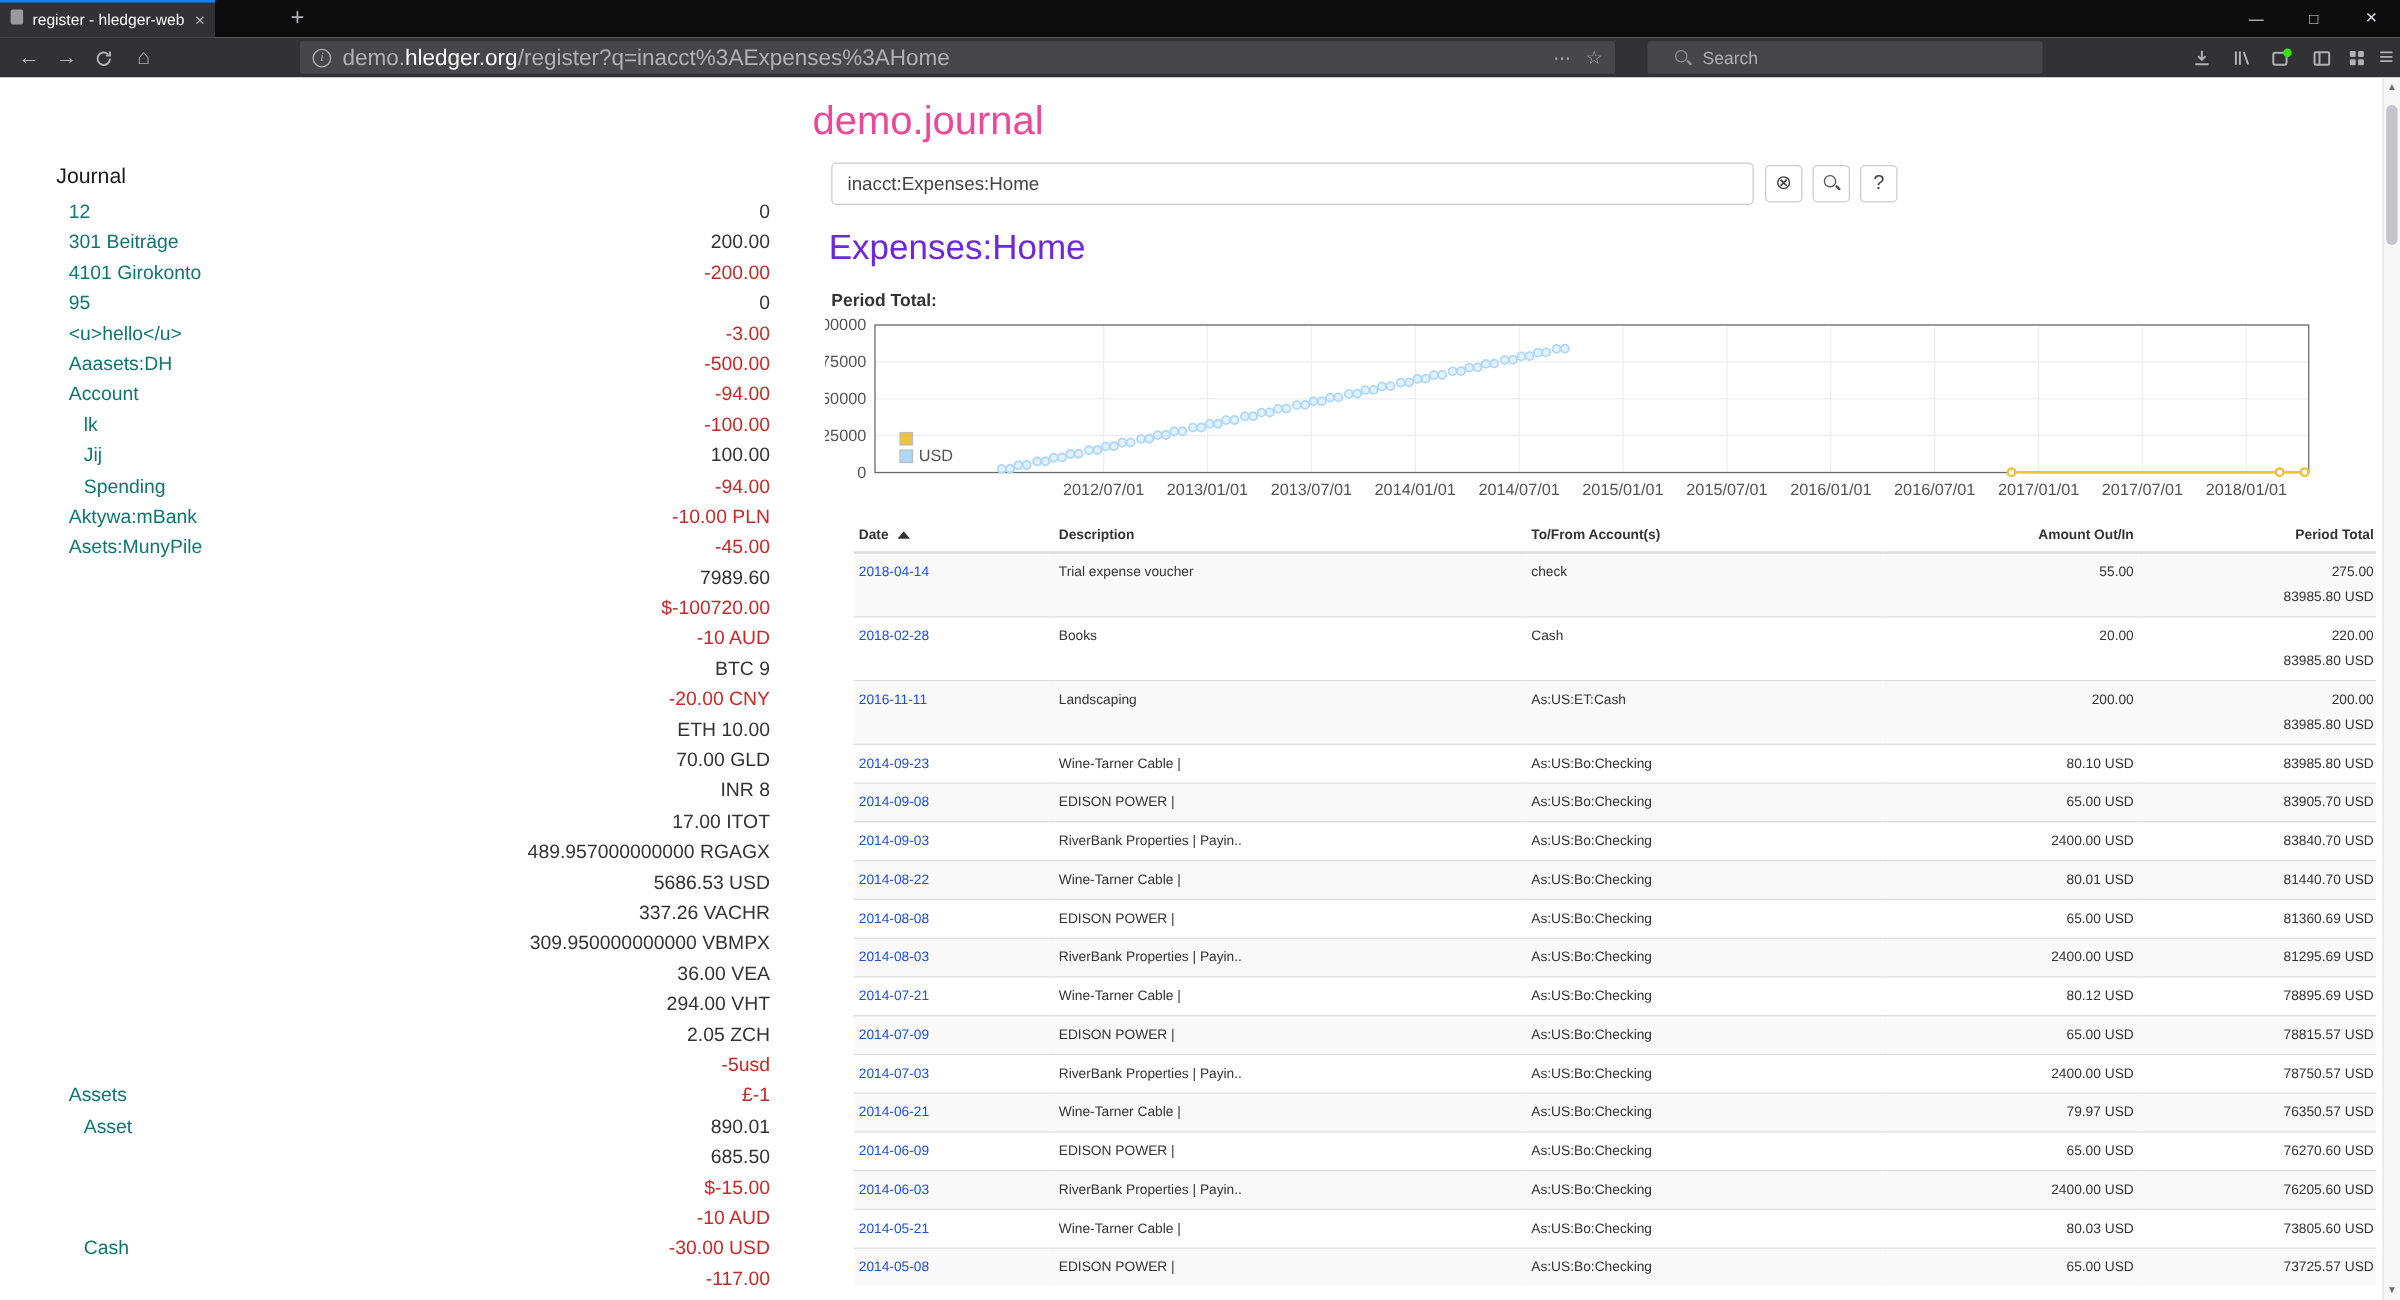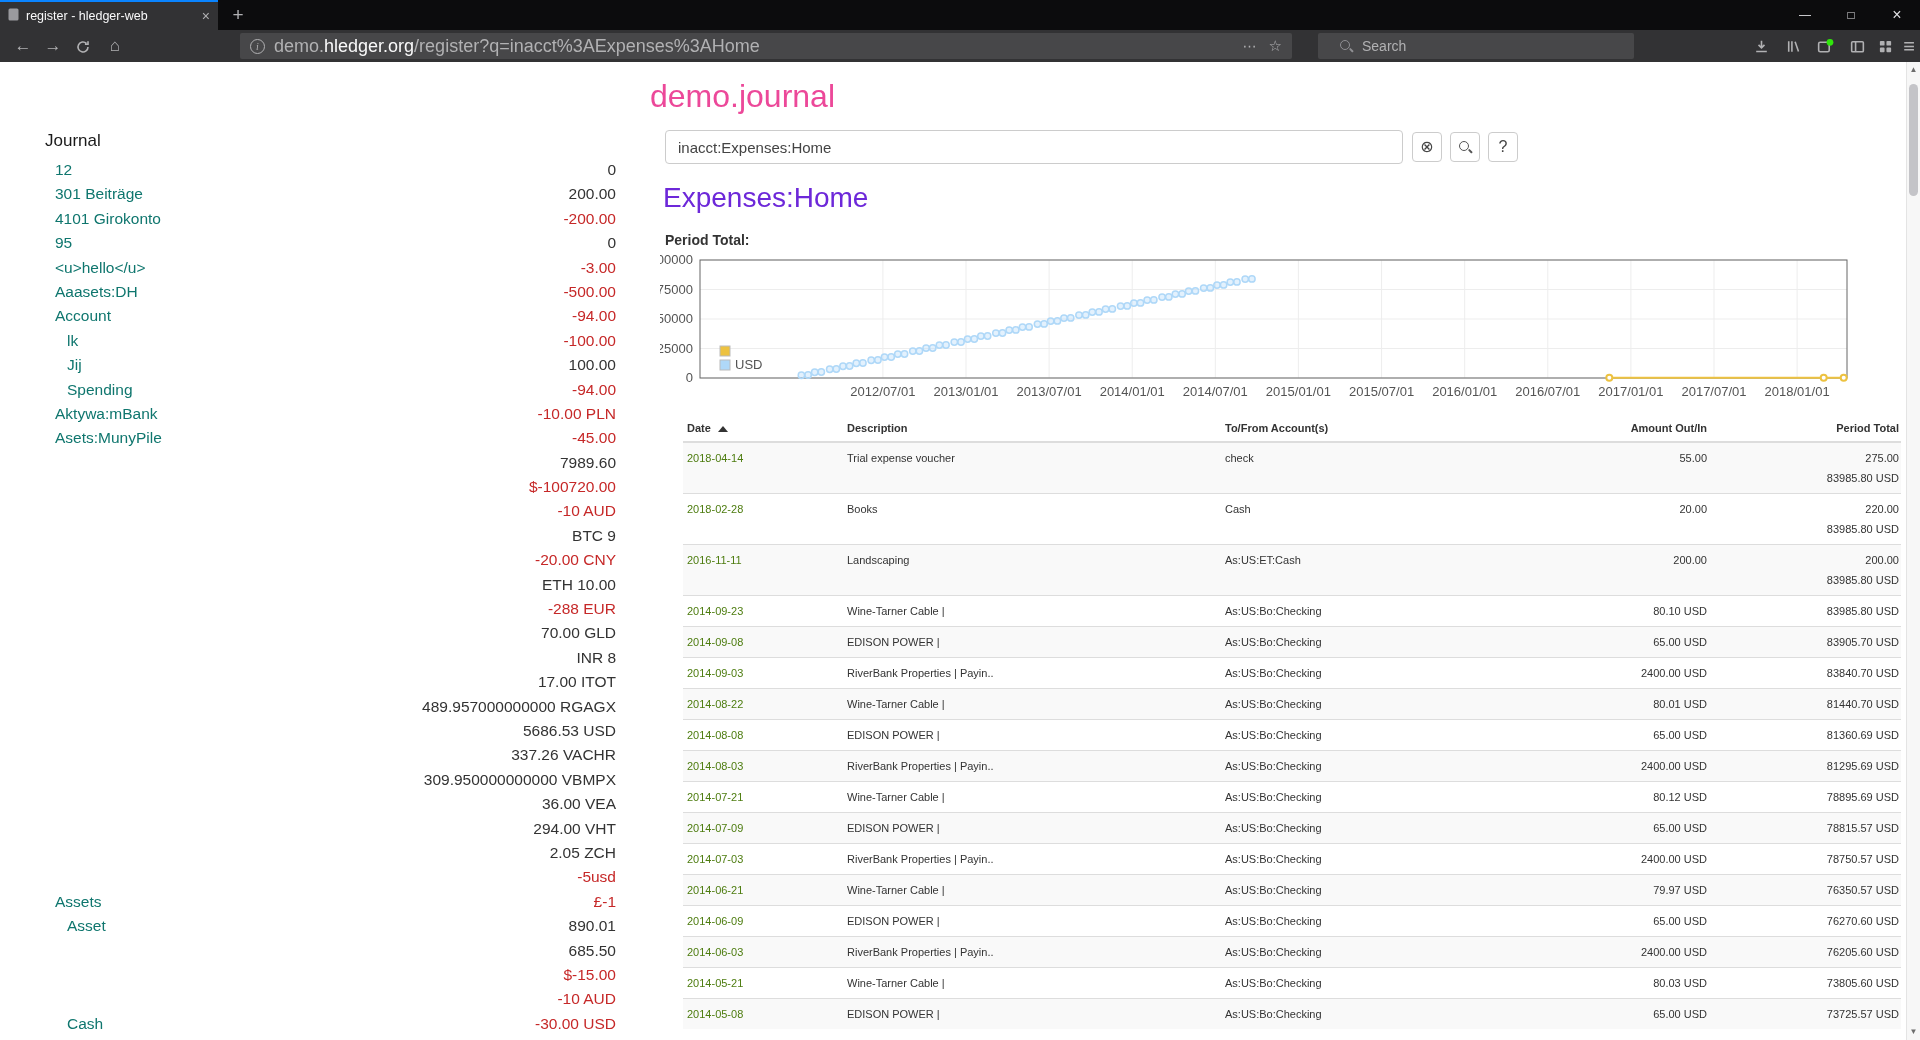--- a/index.html
+++ b/index.html
@@ -1,21 +1,21 @@
 <!DOCTYPE html>
 <html><head>
 <meta charset="utf-8">
 <style>
   * { margin:0; padding:0; box-sizing:border-box; }
   html,body { width:1920px; height:1040px; overflow:hidden; background:#fff;
               font-family:"Liberation Sans", sans-serif; }
 
   
   .tabbar { position:absolute; top:0; left:0; width:1920px; height:30px; background:#0c0c0d; }
-  .tab { position:absolute; left:0; top:0; width:218px; height:30px; background:#323234;
+  .tab { position:absolute; left:0; top:0; width:172px; height:30px; background:#323234;
          border-top:2px solid #0a84ff; display:flex; align-items:center; padding:0 8px; gap:7px; }
   .tab-title { color:#f9f9fa; font-size:12.5px; flex:1; white-space:nowrap; overflow:hidden; }
   .tab-close { color:#b1b1b3; font-size:14px; cursor:default; }
   .newtab { position:absolute; left:224px; top:1px; width:28px; height:28px; color:#b1b1b3;
             font-size:19px; text-align:center; line-height:28px; }
   .win-controls { position:absolute; right:0; top:0; height:30px; display:flex; }
   .win-btn { width:46px; text-align:center; line-height:30px; color:#dfdfe2; font-size:12px; }
   .win-btn.close { font-size:16px; }
 
   .navbar { position:absolute; top:30px; left:0; width:1920px; height:32px; background:#323234; }
@@ -70,21 +70,21 @@
 
   table.register { position:absolute; left:683px; top:356px; width:1218px; border-collapse:collapse;
                    font-size:11px; table-layout:fixed; color:#333; }
   table.register th { text-align:left; font-weight:bold; border-bottom:2px solid #ddd;
                       padding:4px 4px 7px 4px; }
   table.register td { border-top:1px solid #ddd; padding:5px 4px; vertical-align:top; line-height:20px; }
   table.register .c-desc { padding-left:8px; }
   table.register .c-amt, table.register .c-per { text-align:right; }
   table.register .c-per { padding-right:2px; }
   tbody tr:nth-child(odd) { background:#f9f9f9; }
-  a.datelink { color:#4d7c0f; text-decoration:none; }
+  a.datelink { color:#1d4ed8; text-decoration:none; }
   .caret-up { display:inline-block; width:0; height:0; border-left:5px solid transparent;
               border-right:5px solid transparent; border-bottom:6px solid #333; margin-left:7px; }
 
   
   .scrollbar { position:absolute; right:0; top:62px; width:14px; height:978px; background:#f7f7f7;
                border-left:1px solid #e4e4e4; }
   .sb-btn { height:16px; text-align:center; font-size:8px; color:#6d6d6d; line-height:16px; }
   .sb-btn.down { position:absolute; bottom:0; width:100%; }
   .sb-thumb { position:absolute; left:2px; top:22px; width:9px; height:112px; background:#c4c4c8;
               border-radius:5px; }
@@ -237,24 +237,20 @@
           <a class="acct-name ind0" href="#"></a>
           <span class="acct-val">BTC 9</span>
         </div>
         <div class="acct-row">
           <a class="acct-name ind0" href="#"></a>
           <span class="acct-val neg">-20.00 CNY</span>
         </div>
         <div class="acct-row">
           <a class="acct-name ind0" href="#"></a>
           <span class="acct-val">ETH 10.00</span>
-        </div>
-        <div class="acct-row">
-          <a class="acct-name ind0" href="#"></a>
-          <span class="acct-val neg">-288 EUR</span>
         </div>
         <div class="acct-row">
           <a class="acct-name ind0" href="#"></a>
           <span class="acct-val">70.00 GLD</span>
         </div>
         <div class="acct-row">
           <a class="acct-name ind0" href="#"></a>
           <span class="acct-val">INR 8</span>
         </div>
         <div class="acct-row">

